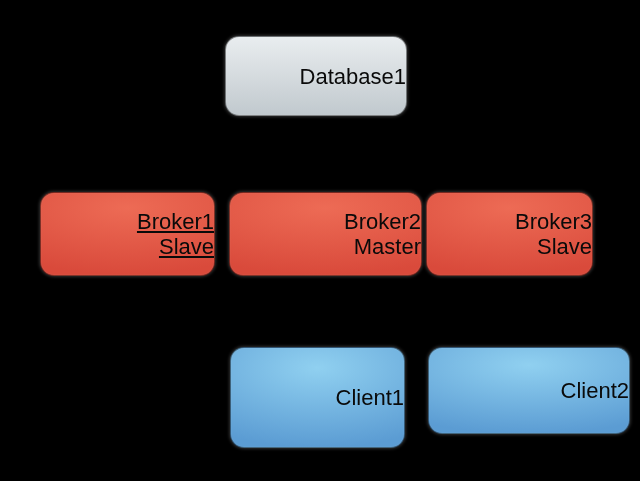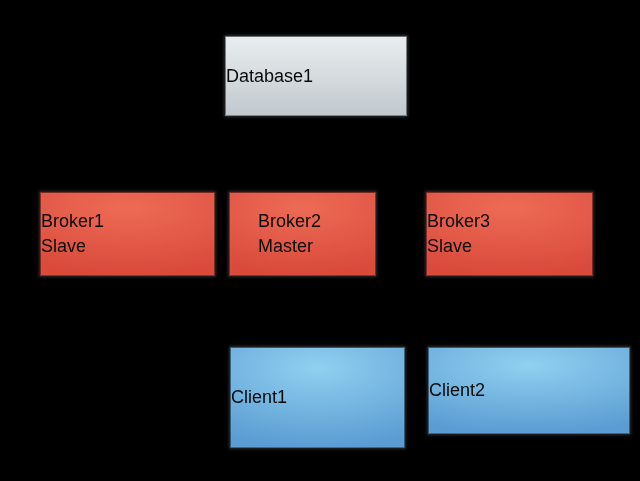--- a/index.html
+++ b/index.html
@@ -10,28 +10,28 @@
   .stage {
     position: relative;
     width: 640px;
     height: 481px;
     background: var(--background, #000000);
     overflow: hidden;
     font-family: "Liberation Sans", sans-serif;
   }
   .node {
     position: absolute;
-    border-radius: 0;
+    border-radius: 14px;
     display: flex;
     flex-direction: column;
-    align-items: flex-start;
+    align-items: flex-end;
     justify-content: center;
     text-align: center;
     color: var(--text, #0a0a0a);
-    font-size: 18px;
+    font-size: 22px;
     line-height: 25px;
     border: 1px solid rgba(0, 0, 0, 0.45);
     box-shadow: 0 0 3px 1px rgba(120, 120, 120, 0.38),
                 inset 0 0 1px rgba(255, 255, 255, 0.25);
     box-sizing: border-box;
   }
   .node--database {
     background: linear-gradient(to bottom,
       var(--database-light, #e9edef) 0%,
       var(--database-dark, #c1c9ce) 100%);
@@ -41,22 +41,22 @@
       var(--broker-light, #ed6b55) 0%,
       var(--broker-dark, #d94a3b) 85%);
   }
   .node--client {
     background: radial-gradient(ellipse 115% 95% at 50% 20%,
       var(--client-light, #90d0f0) 0%,
       var(--client-dark, #5b9cd3) 85%);
   }
   
   #node-database1 { left: 225px; top: 36px;  width: 182px; height: 80px; }
-  #node-broker1   { left: 40px;  top: 192px; width: 175px; height: 84px; }
-  #node-broker2   { left: 229px; top: 192px; width: 147px; height: 84px; padding-left: 28px; }
+  #node-broker1   { left: 40px;  top: 192px; width: 175px; height: 84px; text-decoration: underline; }
+  #node-broker2   { left: 229px; top: 192px; width: 193px; height: 84px; padding-left: 28px; }
   #node-broker3   { left: 426px; top: 192px; width: 167px; height: 84px; }
   #node-client1   { left: 230px; top: 347px; width: 175px; height: 101px; }
   #node-client2   { left: 428px; top: 347px; width: 202px; height: 87px; }
   .node-title, .node-role { display: block; }
 </style>
 </head>
 <body>
 
 <div class="stage">
 

